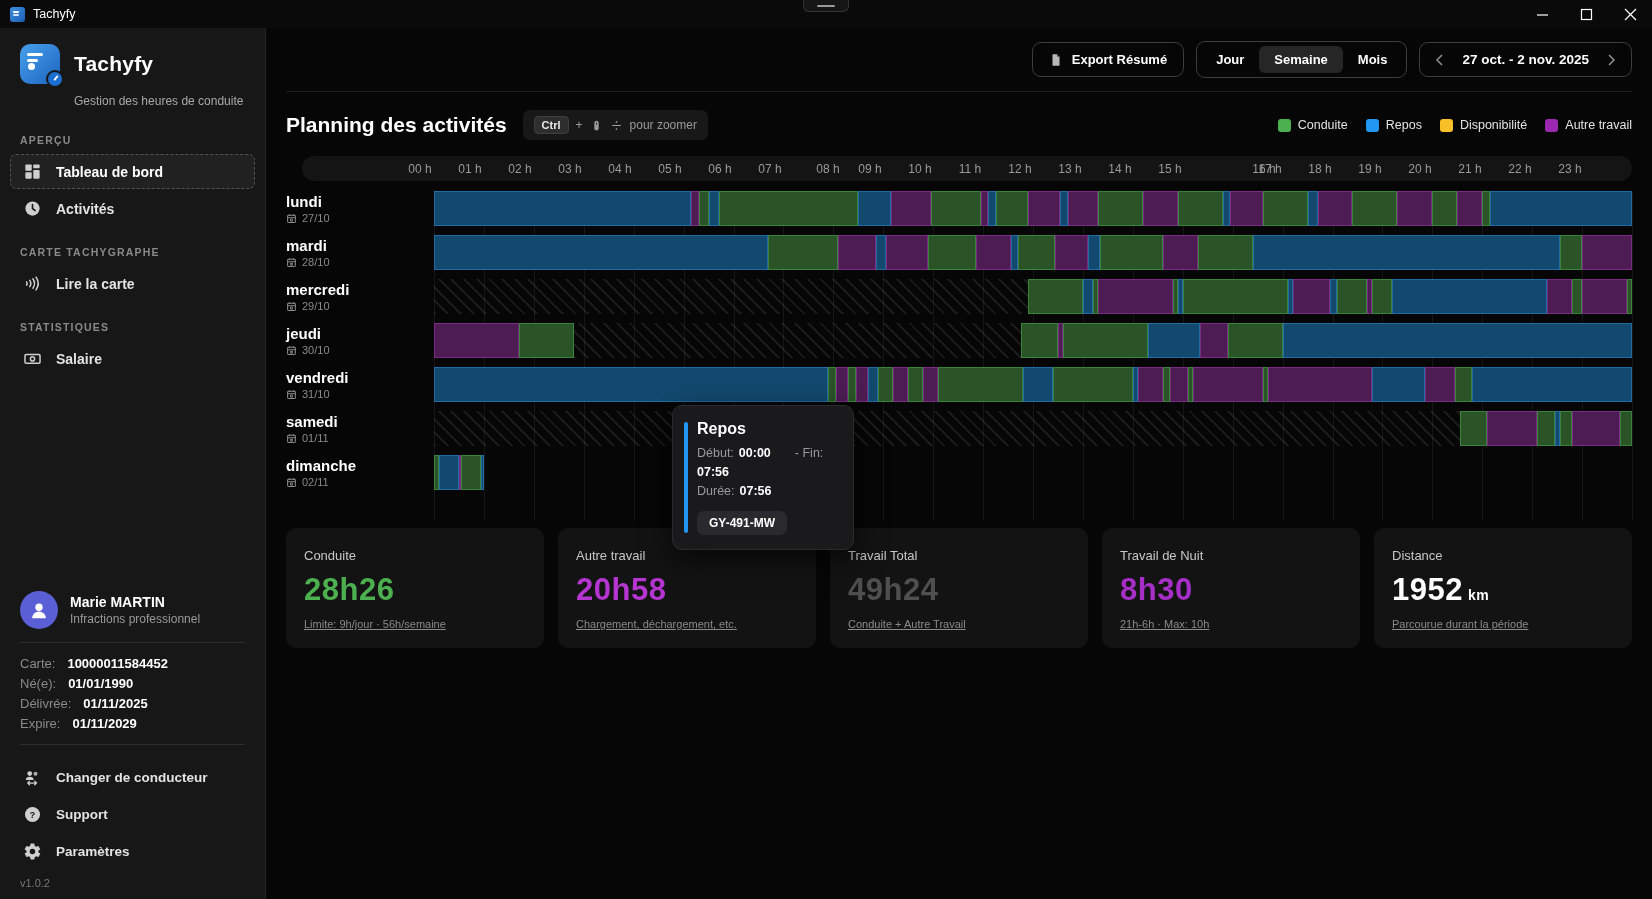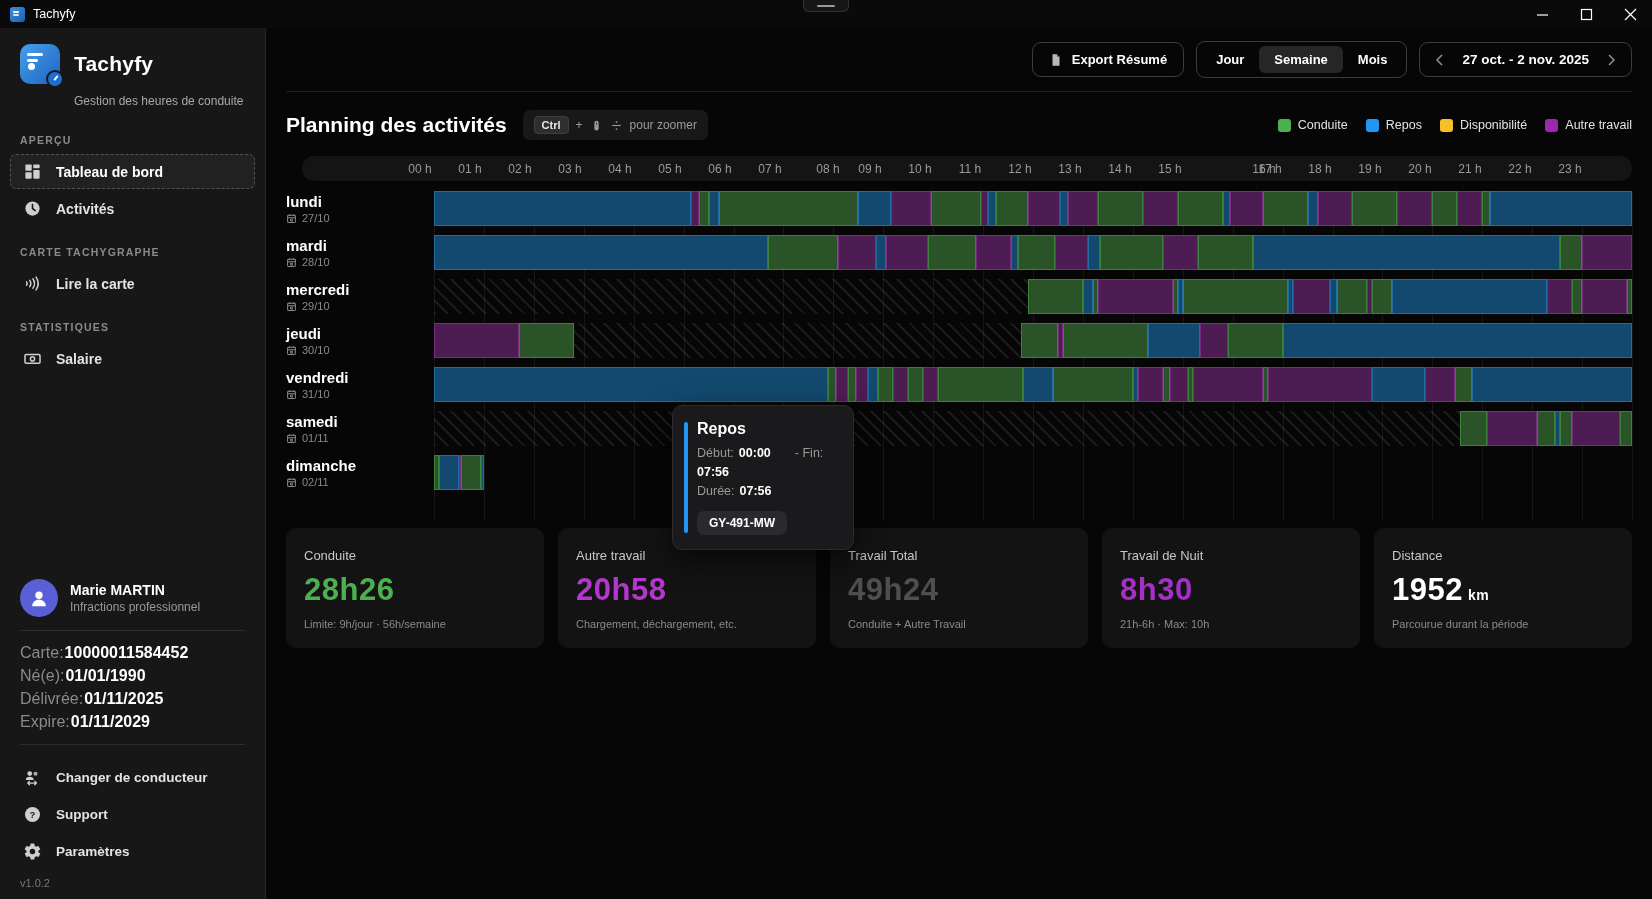--- a/index.html
+++ b/index.html
@@ -47,21 +47,21 @@
   .nav-item .nico { width:19px; height:19px; color:#cfcfcf; flex:none; display:flex; }
   .nav-item .nico svg { width:100%; height:100%; }
 
   .userblock { margin-top:auto; padding:0 20px; }
   .user-row { display:flex; align-items:center; gap:12px; }
   .avatar { width:38px; height:38px; border-radius:50%; background:#5b5fd6; display:flex; align-items:center; justify-content:center; flex:none; }
   .avatar svg { width:22px; height:22px; }
   .user-name { font-size:14px; font-weight:bold; color:#fff; }
   .user-role { font-size:12px; color:#9a9a9a; margin-top:2px; }
   .divider { border-top:1px solid #2d2d2d; margin:13px 0; }
-  .detail-row { display:flex; gap:1px; font-size:16px; margin-bottom:5px; }
+  .detail-row { display:flex; gap:12px; font-size:13px; margin-bottom:5px; }
   .detail-label { color:#8a8a8a; }
   .detail-value { color:#fff; font-weight:bold; }
   .side-foot .nav-item { font-weight:600; font-size:13.5px; margin:2px 10px; }
   .version { padding:6px 20px 0; font-size:11px; color:#777; }
 
   
   .main { flex:1; padding:0 20px; position:relative; }
   .header { height:64px; display:flex; align-items:center; justify-content:flex-end; gap:12px; border-bottom:1px solid #1d1d1d; }
   .hbtn { display:flex; align-items:center; gap:9px; border:1px solid #3d3d3d; border-radius:9px; padding:9px 16px;
     font-size:13px; font-weight:bold; color:#fff; background:transparent; cursor:pointer; }
@@ -110,21 +110,21 @@
   .tt-line b { color:#fff; }
   .tt-gap { width:14px; }
   .tt-badge { display:inline-block; margin-top:8px; background:#2a2a2e; border-radius:7px; padding:5px 12px; font-size:12px; font-weight:bold; color:#fff; }
 
   
   .stats { display:grid; grid-template-columns:repeat(5,1fr); gap:14px; margin-top:38px; }
   .card { background:#131313; border-radius:10px; padding:20px 18px; height:120px; }
   .card-label { font-size:13px; color:#c7c7c7; }
   .card-value { font-size:31px; font-weight:bold; margin:9px 0 10px; letter-spacing:.5px; }
   .card-unit { font-size:14px; font-weight:bold; margin-left:5px; }
-  .card-sub { font-size:11px; color:#8a8a8a; }
+  .card-sub { font-size:11px; color:#8a8a8a;text-decoration:underline; }
 </style>
 </head>
 <body>
 
 <div class="window">
 
   <div class="titlebar">
     <div class="appico"></div>
     <div class="title">Tachyfy</div>
     <div class="drag-pill">

